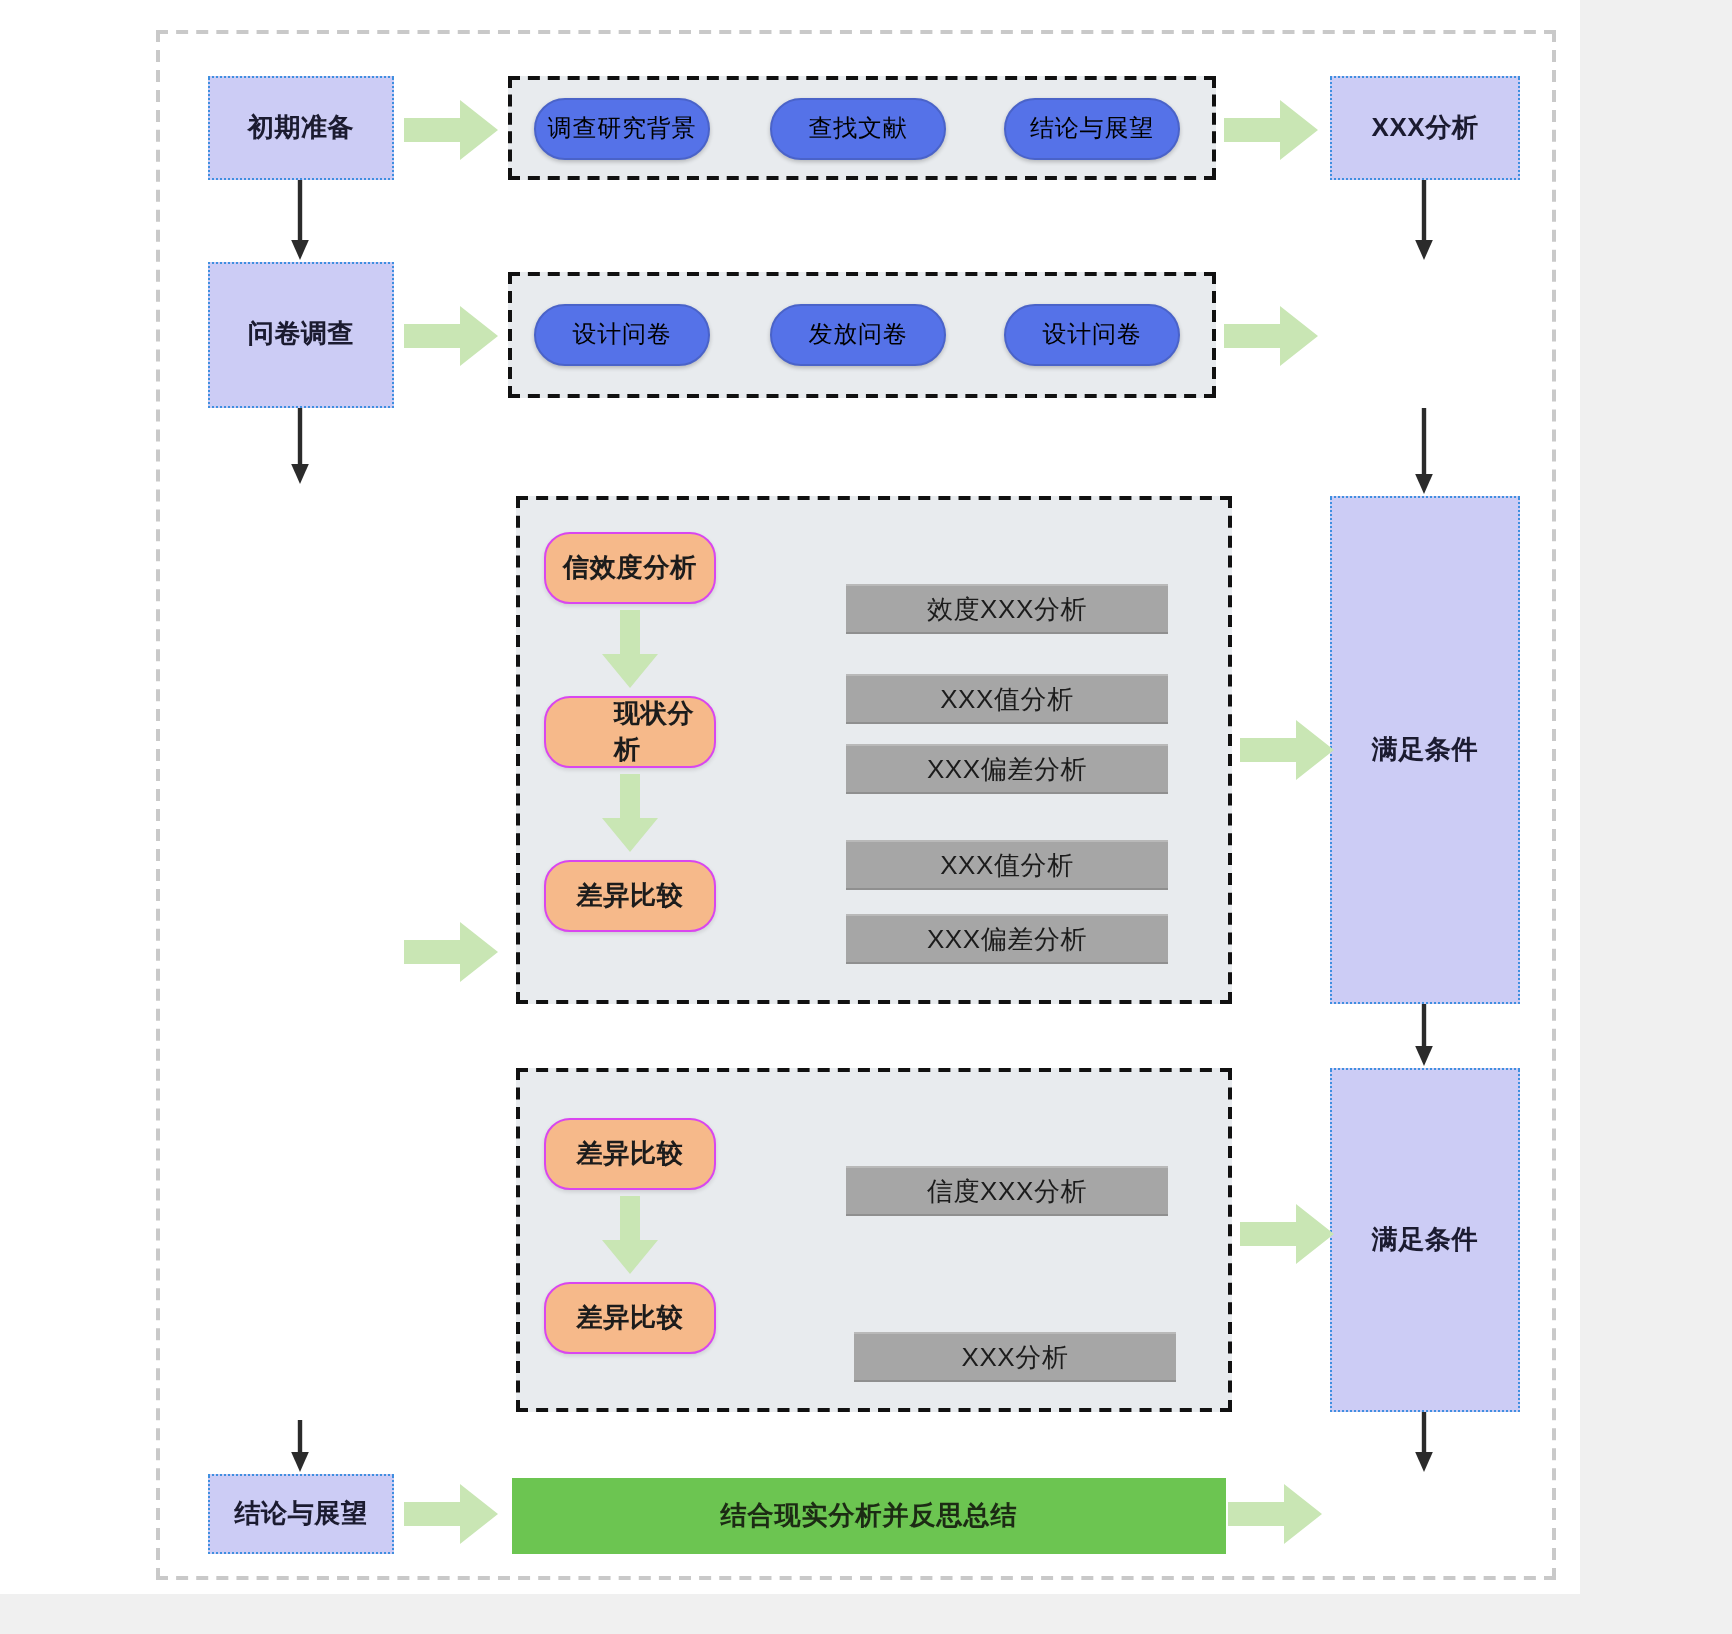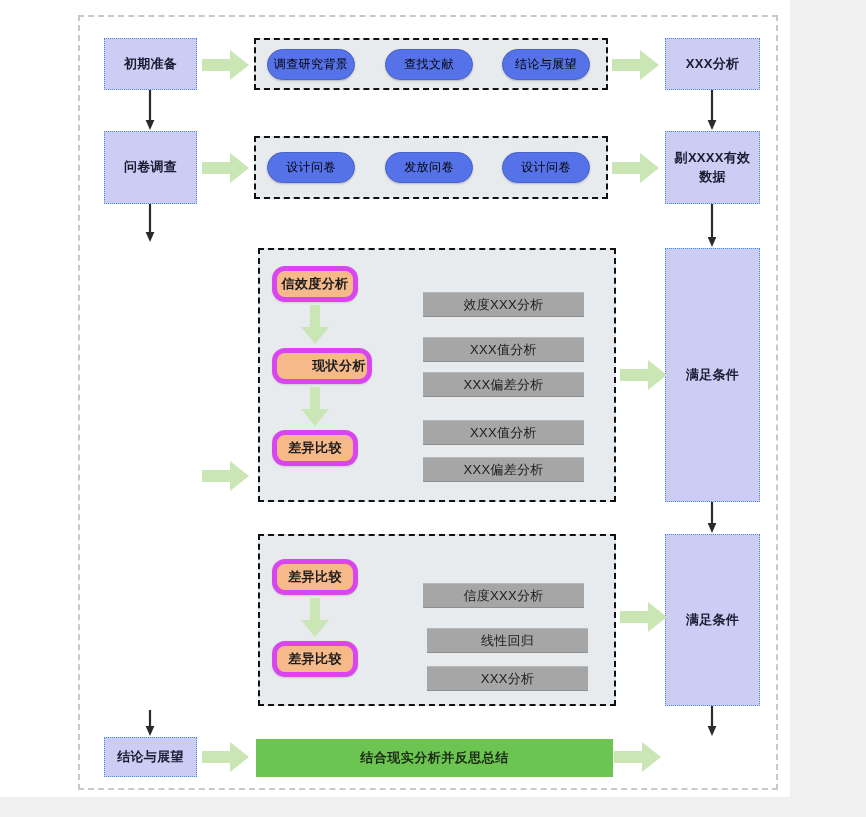--- a/index.html
+++ b/index.html
@@ -73,21 +73,21 @@
     color: #000000;
     font-size: 12px;
     font-weight: normal;
     letter-spacing: 0.4px;
     box-shadow: 0 1px 2px rgba(0,0,0,0.22);
   }
 
   
   .pill-orange {
     background: #f6b98a;
-    border: 5px solid #d946ef;
+    border: 1px solid #d946ef;
     border-radius: 13px;
     display: flex;
     align-items: center;
     justify-content: center;
     color: #1c1c1c;
     font-size: 13px;
     font-weight: bold;
     letter-spacing: 0.4px;
     box-shadow: 0 1px 2px rgba(0,0,0,0.12);
   }
@@ -150,21 +150,21 @@
   <div class="abs pill-blue" style="left:502px; top:49px; width:88px; height:31px;">结论与展望</div>
 
   <div class="abs group-panel" style="left:254px; top:136px; width:354px; height:63px;"></div>
   <div class="abs pill-blue" style="left:267px; top:152px; width:88px; height:31px;">设计问卷</div>
   <div class="abs pill-blue" style="left:385px; top:152px; width:88px; height:31px;">发放问卷</div>
   <div class="abs pill-blue" style="left:502px; top:152px; width:88px; height:31px;">设计问卷</div>
 
   <div class="abs group-panel" style="left:258px; top:248px; width:358px; height:254px;"></div>
 
   <div class="abs pill-orange" style="left:272px; top:266px; width:86px; height:36px;">信效度分析</div>
-  <div class="abs pill-orange" style="left:272px; top:348px; width:100px; height:36px;padding-left:34px;">现状分析</div>
+  <div class="abs pill-orange" style="left:272px; top:348px; width:86px; height:36px;padding-left:34px;">现状分析</div>
   <div class="abs pill-orange" style="left:272px; top:430px; width:86px; height:36px;">差异比较</div>
 
   <div class="abs arrow-down-green" style="left:298px; top:305px; width:34px; height:40px;">
     <svg width="34" height="40" viewBox="0 0 34 40">
       <polygon points="12,0 22,0 22,22 31,22 17,39 3,22 12,22" fill="#c9e6b4"></polygon>
     </svg>
   </div>
   <div class="abs arrow-down-green" style="left:298px; top:387px; width:34px; height:40px;">
     <svg width="34" height="40" viewBox="0 0 34 40">
       <polygon points="12,0 22,0 22,22 31,22 17,39 3,22 12,22" fill="#c9e6b4"></polygon>
@@ -182,31 +182,24 @@
   <div class="abs pill-orange" style="left:272px; top:559px; width:86px; height:36px;">差异比较</div>
   <div class="abs pill-orange" style="left:272px; top:641px; width:86px; height:36px;">差异比较</div>
 
   <div class="abs arrow-down-green" style="left:298px; top:598px; width:34px; height:40px;">
     <svg width="34" height="40" viewBox="0 0 34 40">
       <polygon points="12,0 22,0 22,22 31,22 17,39 3,22 12,22" fill="#c9e6b4"></polygon>
     </svg>
   </div>
 
   <div class="abs bar-gray" style="left:423px; top:583px; width:161px; height:25px;">信度XXX分析</div>
-  <div class="abs bar-gray" style="left:427px; top:628px; width:161px; height:25px;">线性回归</div>
   <div class="abs bar-gray" style="left:427px; top:666px; width:161px; height:25px;">XXX分析</div>
 
   <div class="abs stage-box" style="left:665px; top:38px; width:95px; height:52px;">XXX分析</div>
 
-  <div class="abs stage-box" style="left:665px; top:131px; width:95px; height:73px;">
-    <div>
-      <div>剔XXXX有效</div>
-      <div>数据</div>
-    </div>
-  </div>
 
   <div class="abs stage-box" style="left:665px; top:248px; width:95px; height:254px;">满足条件</div>
 
   <div class="abs stage-box" style="left:665px; top:534px; width:95px; height:172px;">满足条件</div>
 
 
   <div class="abs arrow-down-black" style="left:702px; top:90px; width:20px; height:41px;">
     <svg width="20" height="41" viewBox="0 0 20 41">
       <line x1="10" y1="0" x2="10" y2="33" stroke="#2b2b2b" stroke-width="2.2"></line>
       <polygon points="10,40 5.6,30 14.4,30" fill="#2b2b2b"></polygon>

